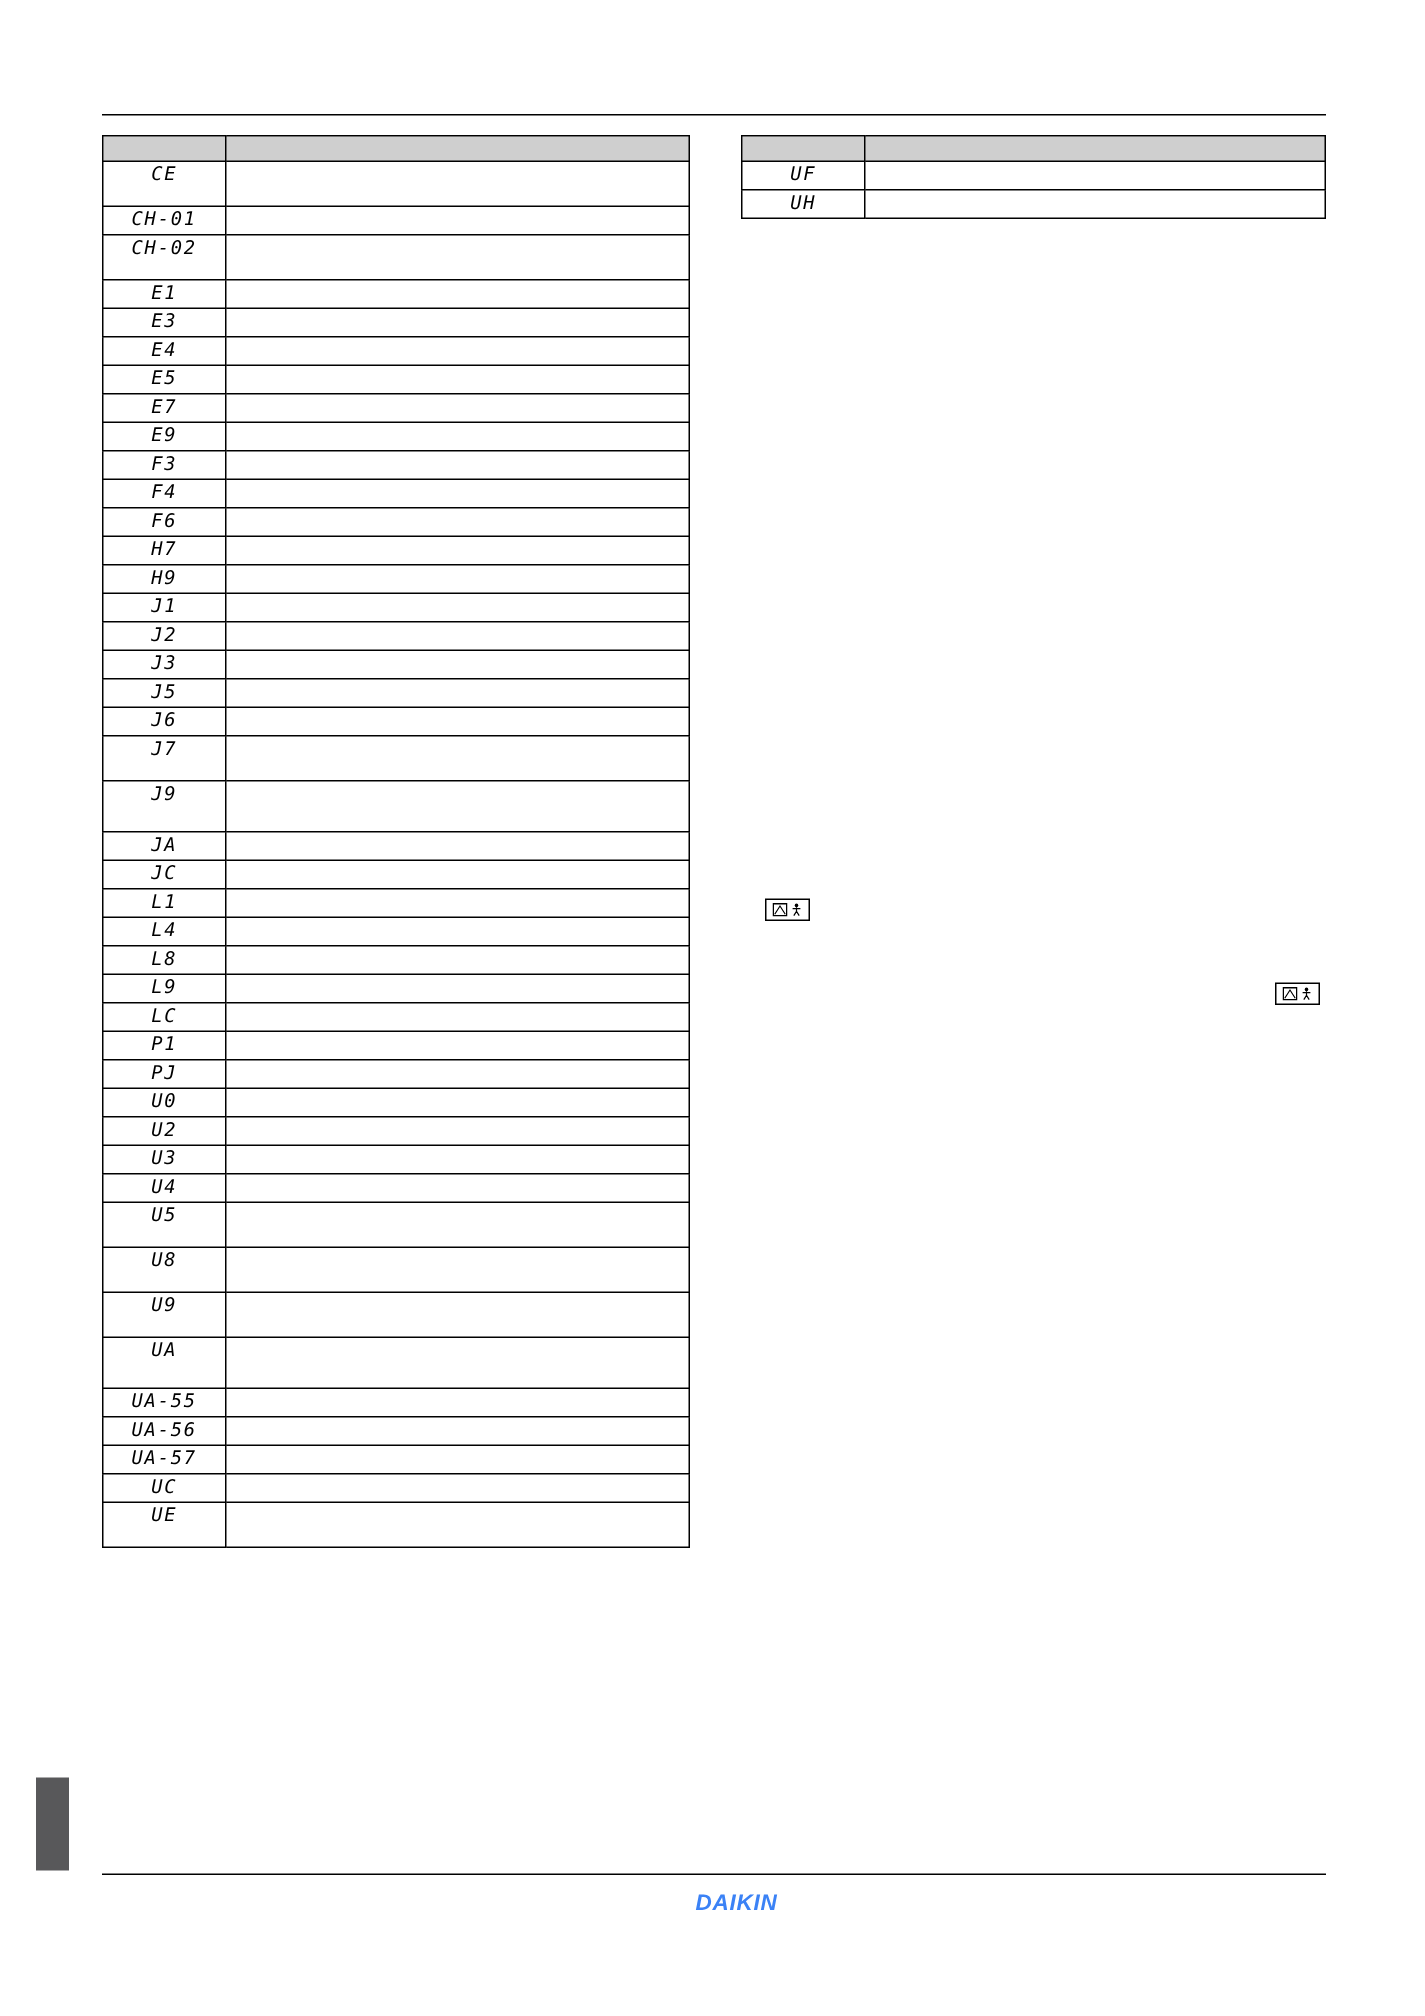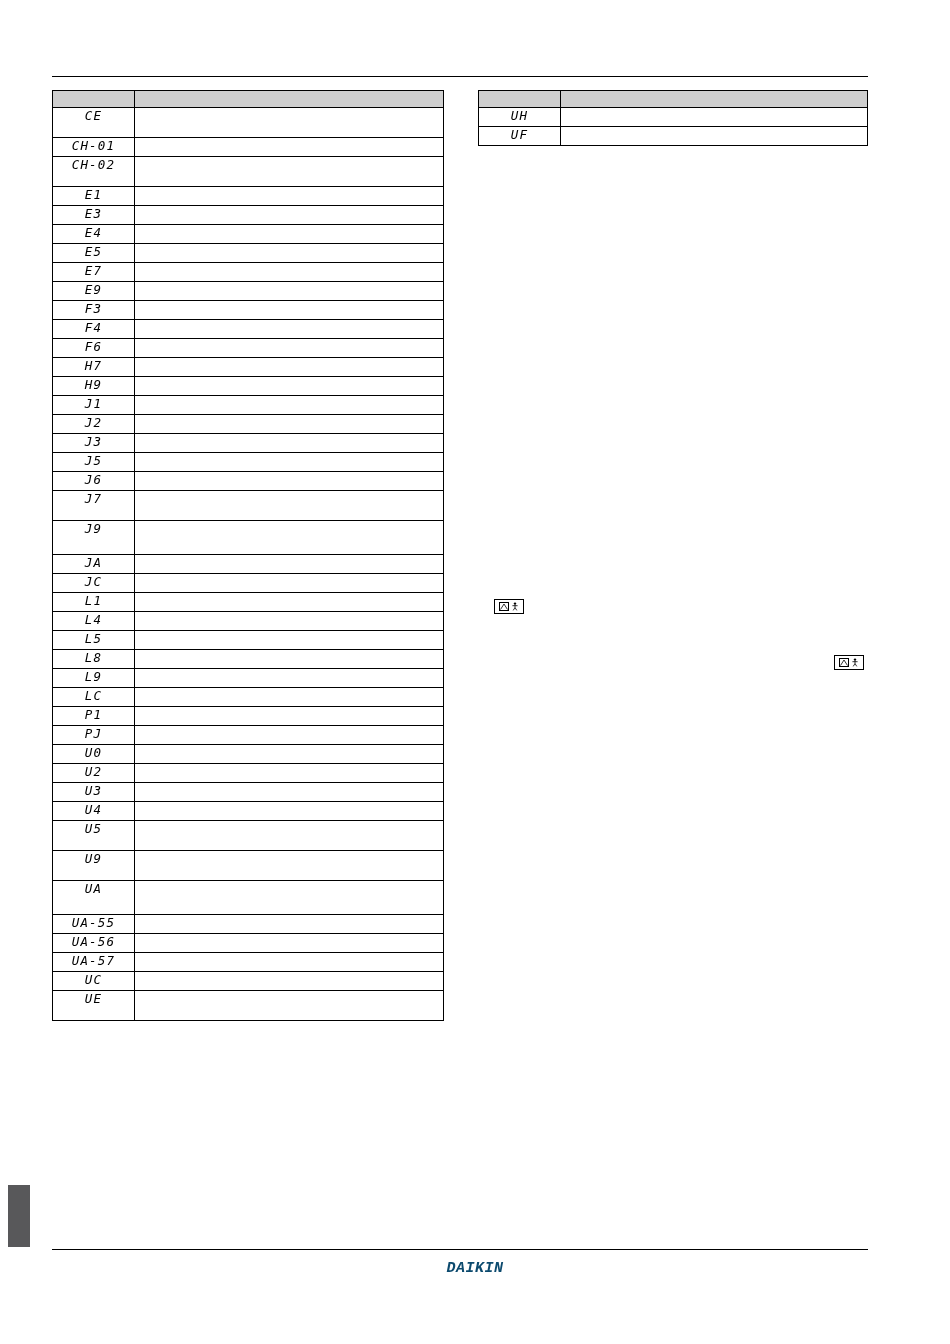--- a/index.html
+++ b/index.html
@@ -11,21 +11,21 @@
     height: 1344px;
     background: #ffffff;
     font-family: "Liberation Sans", sans-serif;
     color: #000000;
     position: relative;
     overflow: hidden;
   }
 
   .page {
     position: absolute;
-    left: 0; top: 0;
+    left: 16px; top: 0;
     width: 820px;
     height: 1344px;
   }
 
   
   .top-rule {
     position: absolute;
     left: 52px;
     top: 76px;
     width: 816px;
@@ -123,26 +123,26 @@
   .note-a { left: 494px; top: 599px; }
   .note-b { left: 834px; top: 655px; }
 
   
   .footer-logo {
     position: absolute;
     left: 425px;
     top: 1260px;
     width: 100px;
     text-align: center;
-    font-family: Liberation Mono, monospace;
+    font-family: Liberation Sans, sans-serif;
     font-weight: bold;
     font-style: italic;
     font-size: 15px;
     letter-spacing: 0.5px;
-    color: #0c4a6e;
+    color: #3b82f6;
   }
 </style>
 </head>
 <body>
 
 <div class="page">
 
   <div class="top-rule"></div>
 
   <div class="col col-left">
@@ -252,24 +252,20 @@
           </tr>
           <tr class="h1">
             <td class="code">L1</td>
             <td class="desc"></td>
           </tr>
           <tr class="h1">
             <td class="code">L4</td>
             <td class="desc"></td>
           </tr>
           <tr class="h1">
-            <td class="code">L5</td>
-            <td class="desc"></td>
-          </tr>
-          <tr class="h1">
             <td class="code">L8</td>
             <td class="desc"></td>
           </tr>
           <tr class="h1">
             <td class="code">L9</td>
             <td class="desc"></td>
           </tr>
           <tr class="h1">
             <td class="code">LC</td>
             <td class="desc"></td>
@@ -293,20 +289,24 @@
           <tr class="h1">
             <td class="code">U3</td>
             <td class="desc"></td>
           </tr>
           <tr class="h1">
             <td class="code">U4</td>
             <td class="desc"></td>
           </tr>
           <tr class="h2">
             <td class="code">U5</td>
+            <td class="desc"></td>
+          </tr>
+          <tr class="h2">
+            <td class="code">U8</td>
             <td class="desc"></td>
           </tr>
           <tr class="h2">
             <td class="code">U9</td>
             <td class="desc"></td>
           </tr>
           <tr class="h3">
             <td class="code">UA</td>
             <td class="desc"></td>
           </tr>
@@ -341,25 +341,25 @@
         <col class="c-desc">
       </colgroup>
       <thead>
         <tr>
           <th></th>
           <th></th>
         </tr>
       </thead>
       <tbody id="right-body">
           <tr class="h1">
+            <td class="code">UF</td>
+            <td class="desc"></td>
+          </tr>
+          <tr class="h1">
             <td class="code">UH</td>
-            <td class="desc"></td>
-          </tr>
-          <tr class="h1">
-            <td class="code">UF</td>
             <td class="desc"></td>
           </tr>
         </tbody>
     </table>
   </div>
 
   <div class="note-icon note-a">
     <svg width="10" height="9" viewBox="0 0 10 9">
       <rect x="0.5" y="0.5" width="9" height="8" fill="none" stroke="#000" stroke-width="1"></rect>
       <path d="M1.5 7.5 L5 2 L8.5 7.5" fill="none" stroke="#000" stroke-width="0.8"></path>

